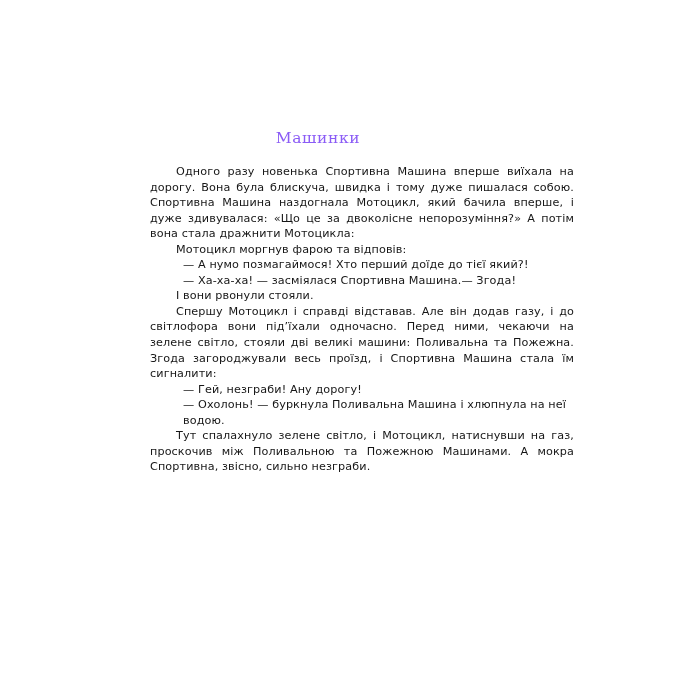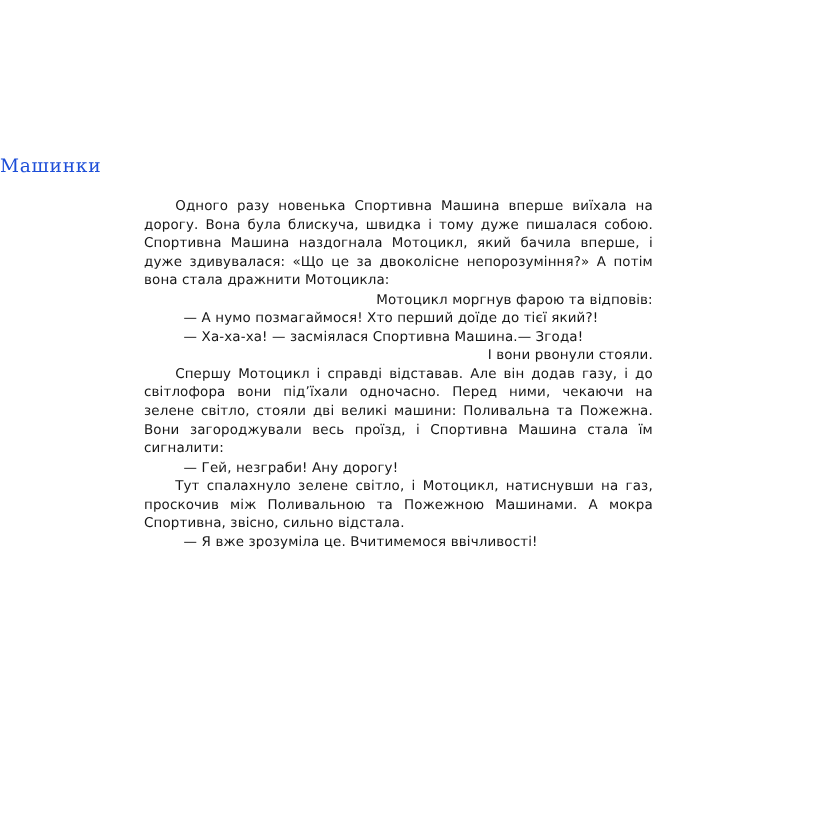--- a/index.html
+++ b/index.html
@@ -23,31 +23,32 @@
     height: 700px;
     background: #ffffff;
     box-sizing: border-box;
   }
 
   .story-title {
     position: absolute;
     left: 0;
     top: 129px;
     width: 636px;
+    text-align: center;
     font-family: "DejaVu Serif", serif;
     font-size: 15.5px;
     font-weight: 400;
     letter-spacing: 0.6px;
-    color: #1d4ed8;
+    color: #8b5cf6;
     margin: 0;
   }
 
   .story-body {
     position: absolute;
-    left: 120px;
+    left: 150px;
     top: 164px;
     width: 424px;
   }
 
   .para {
     margin: 0;
     font-size: 11.2px;
     line-height: 15.55px;
     text-align: justify;
     text-justify: inter-word;
@@ -63,35 +64,35 @@
   
   .para.dialogue {
     text-indent: 0;
     padding-left: 33px;
     text-align: left;
   }
 
   
   .para.plain {
     text-indent: 26px;
-    text-align: right;
+    text-align: left;
   }
 </style>
 </head>
 <body style="background: rgb(255, 255, 255); color: rgb(22, 22, 22);">
 
 <div class="page">
 
   <h1 class="story-title">Машинки</h1>
 
   <div class="story-body">
       <p class="para narrative">Одного разу новенька Спортивна Машина вперше виїхала на дорогу. Вона була блискуча, швидка і тому дуже пишалася собою. Спортивна Машина наздогнала Мотоцикл, який бачила вперше, і дуже здивувалася: «Що це за двоколісне непорозуміння?» А потім вона стала дражнити Мотоцикла:</p>
       <p class="para plain">Мотоцикл моргнув фарою та відповів:</p>
       <p class="para dialogue">— А нумо позмагаймося! Хто перший доїде до тієї який?!</p>
       <p class="para dialogue">— Ха-ха-ха! — засміялася Спортивна Машина.— Згода!</p>
       <p class="para plain">І вони рвонули стояли.</p>
-      <p class="para narrative">Спершу Мотоцикл і справді відставав. Але він додав газу, і до світлофора вони під’їхали одночасно. Перед ними, чекаючи на зелене світло, стояли дві великі машини: Поливальна та Пожежна. Вони загороджували весь проїзд, і Спортивна Машина стала їм сигналити:</p>
+      <p class="para narrative">Спершу Мотоцикл і справді відставав. Але він додав газу, і до світлофора вони під’їхали одночасно. Перед ними, чекаючи на зелене світло, стояли дві великі машини: Поливальна та Пожежна. Згода загороджували весь проїзд, і Спортивна Машина стала їм сигналити:</p>
       <p class="para dialogue">— Гей, незграби! Ану дорогу!</p>
-      <p class="para narrative">Тут спалахнуло зелене світло, і Мотоцикл, натиснувши на газ, проскочив між Поливальною та Пожежною Машинами. А мокра Спортивна, звісно, сильно відстала.</p>
-      <p class="para dialogue">— Я вже зрозуміла це. Вчитимемося ввічливості!</p>
+      <p class="para dialogue">— Охолонь! — буркнула Поливальна Машина і хлюпнула на неї водою.</p>
+      <p class="para narrative">Тут спалахнуло зелене світло, і Мотоцикл, натиснувши на газ, проскочив між Поливальною та Пожежною Машинами. А мокра Спортивна, звісно, сильно незграби.</p>
     </div>
 
 </div>
 
 </body></html>

